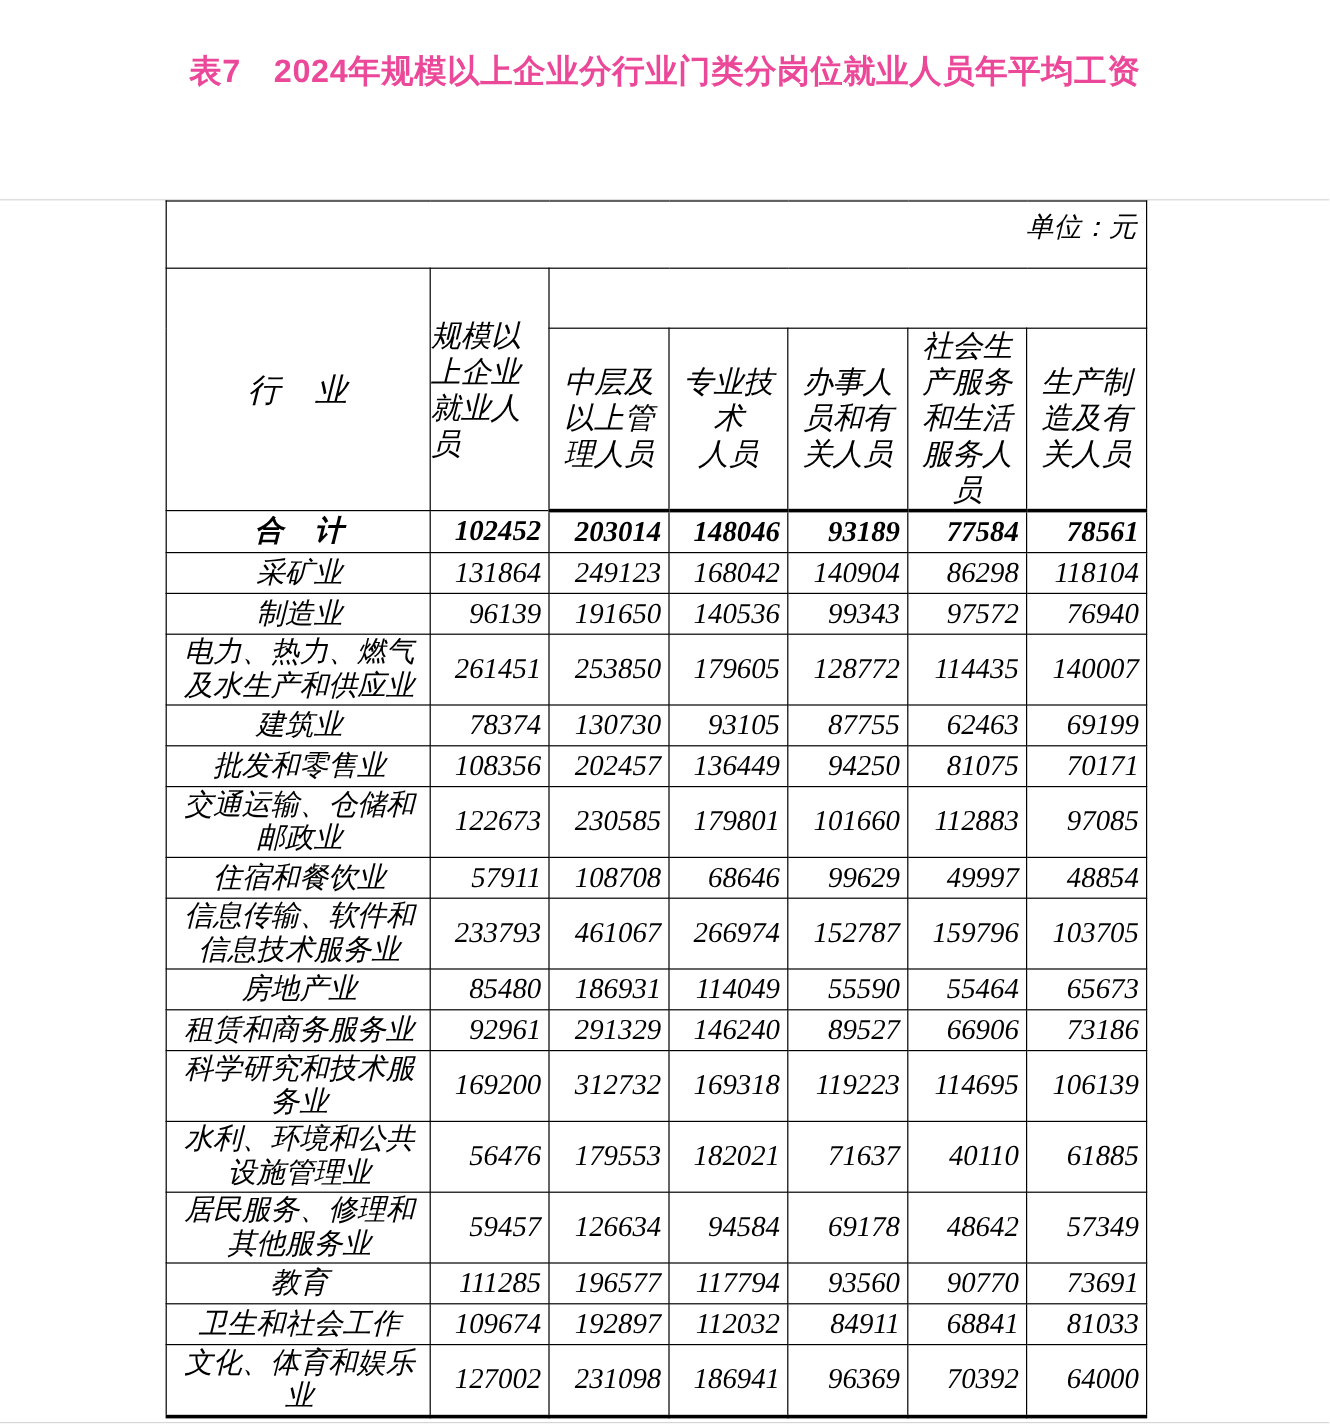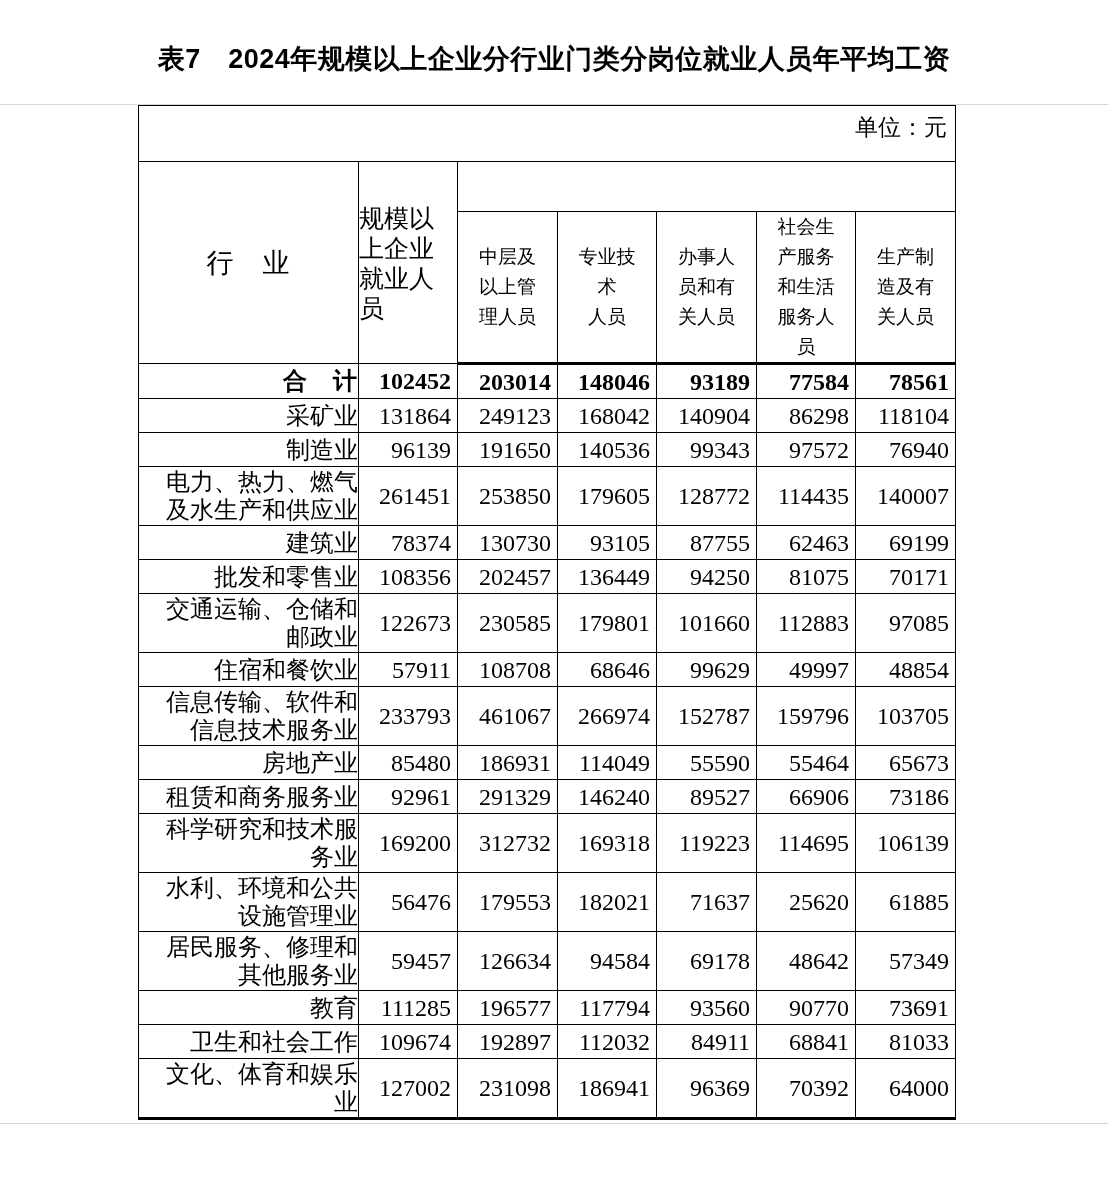--- a/index.html
+++ b/index.html
@@ -16,29 +16,30 @@
     font-family: "Liberation Sans", "DejaVu Sans", sans-serif;
     color: #000000;
   }
   .page-title {
     margin: 0;
     padding-top: 42px;
     text-align: center;
     font-size: 27px;
     line-height: 34px;
     font-weight: bold;
-    color: #000000;
+    color: #ec4899;
     letter-spacing: 0.5px;
   }
   .table-band {
-    margin-top: 28px;
+    margin-top: 90px;
     border-top: 1px solid #d6d6d6;
     border-bottom: 1px solid #d6d6d6;
     padding-bottom: 3px;
     width: 100%;
+    font-style: italic;
   }
   table.salary-table {
     border-collapse: collapse;
     table-layout: fixed;
     width: 817px;
     margin-left: 138px;
     border-bottom: 3px solid #000;
   }
   table.salary-table td,
   table.salary-table th {
@@ -70,37 +71,37 @@
     white-space: pre-line;
     line-height: 30px;
     padding: 0;
   }
   th.group-cell {
     height: 49px;
     padding: 0;
   }
   tr.cols-row th {
     height: 148px;
-    font-size: 19px;
+    font-size: 25px;
     line-height: 30px;
     text-align: center;
     vertical-align: middle;
     white-space: pre-line;
     padding: 0;
     border-bottom: 3px solid #000;
   }
   
   tbody.data-rows td {
     height: 31px;
     vertical-align: middle;
     font-size: 24px;
     line-height: 28px;
   }
   td.ind {
-    text-align: right;
+    text-align: center;
     white-space: pre-line;
     padding: 1px 0 1px 2px;
     letter-spacing: 0;
   }
   td.num {
     text-align: right;
     padding: 1px 6px 1px 0;
     font-family: "Liberation Serif", "DejaVu Serif", serif;
     font-size: 25px;
   }
@@ -274,21 +275,21 @@
     <td class="num">114695</td>
     <td class="num">106139</td>
   </tr>
           <tr>
     <td class="ind">水利、环境和公共
 设施管理业</td>
     <td class="num">56476</td>
     <td class="num">179553</td>
     <td class="num">182021</td>
     <td class="num">71637</td>
-    <td class="num">25620</td>
+    <td class="num">40110</td>
     <td class="num">61885</td>
   </tr>
           <tr>
     <td class="ind">居民服务、修理和
 其他服务业</td>
     <td class="num">59457</td>
     <td class="num">126634</td>
     <td class="num">94584</td>
     <td class="num">69178</td>
     <td class="num">48642</td>

